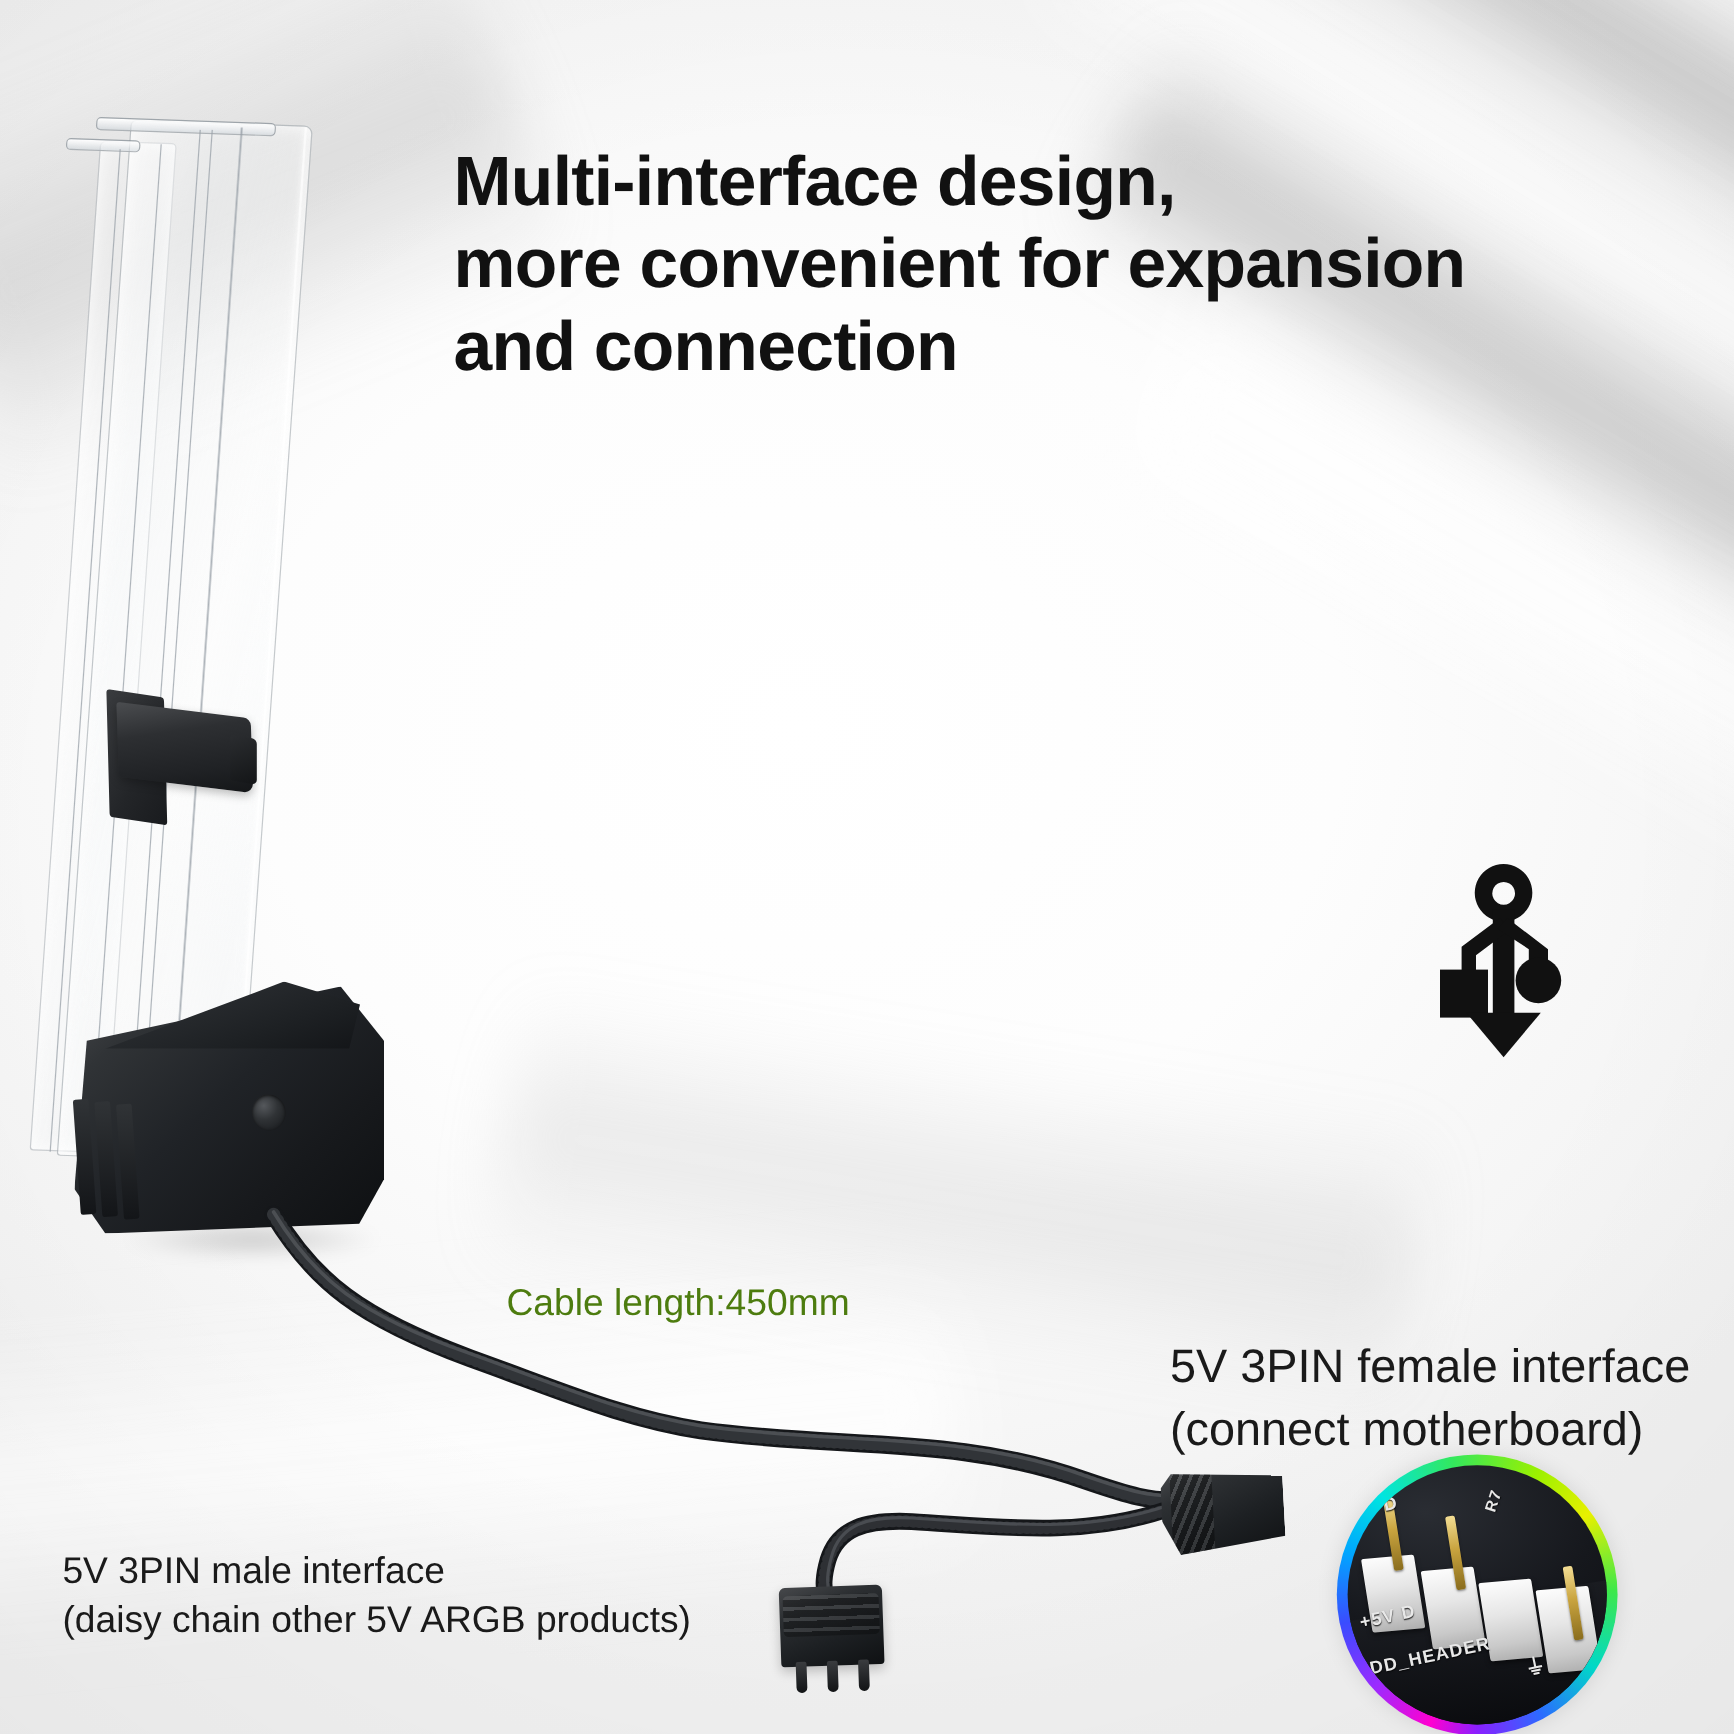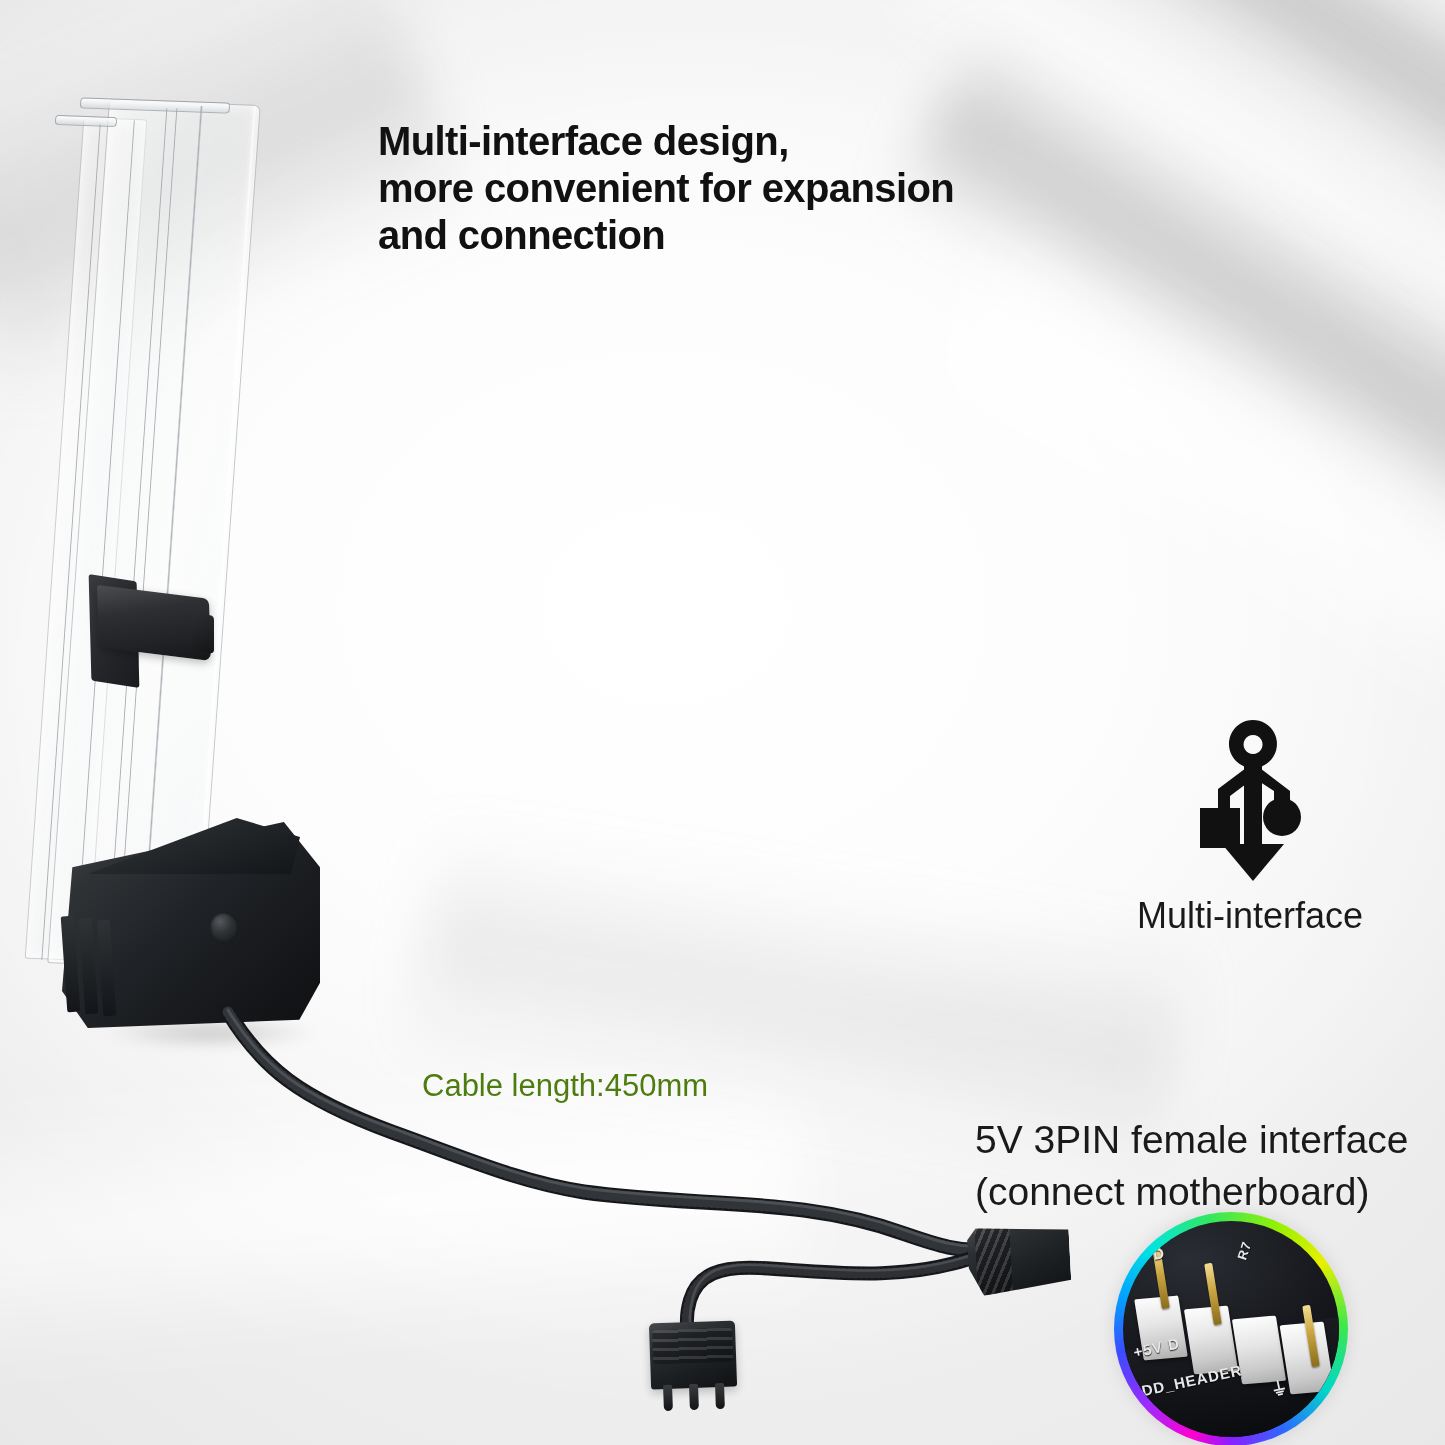--- a/index.html
+++ b/index.html
@@ -65,21 +65,21 @@
     transform:rotate(9deg);
   }
   .vignette{
     position:absolute;inset:0;
     background:radial-gradient(ellipse 78% 72% at 50% 48%, rgba(0,0,0,0) 55%, rgba(0,0,0,.035) 100%);
   }
 
   
   .headline{
     position:absolute;left:378px;top:118px;width:1045px;
-    font-weight:bold;font-size:40px;line-height:1.18;
+    font-weight:bold;font-size:58px;line-height:1.18;
     letter-spacing:-0.6px;
     color:#111;
     white-space:pre-line;
   }
   .subhead{
     position:absolute;left:380px;top:370px;width:800px;
     font-size:37px;line-height:1.44;color:#1c1c1c;
     white-space:pre-line;
   }
 
@@ -411,23 +411,24 @@
         <path d="M78 47 L112 73 L112 92 L96 92 L96 73 L70 56 Z"></path>
 
         <circle cx="104" cy="99" r="19"></circle>
 
         <rect x="22" y="90" width="40" height="40"></rect>
 
         <path d="M44 126 L106 126 L75 163 Z"></path>
       </g>
     </svg>
   </div>
-  <div class="multi-label">Multi-interface</div>
 
   <div class="headline">Multi-interface design,
 more convenient for expansion
 and connection</div>
 
   <div class="cable-label">Cable length:450mm</div>
   <div class="female-label">5V 3PIN female interface
 (connect motherboard)</div>
+  <div class="male-label">5V 3PIN male interface
+(daisy chain other 5V ARGB products)</div>
 
 </div>
 
 </body></html>

